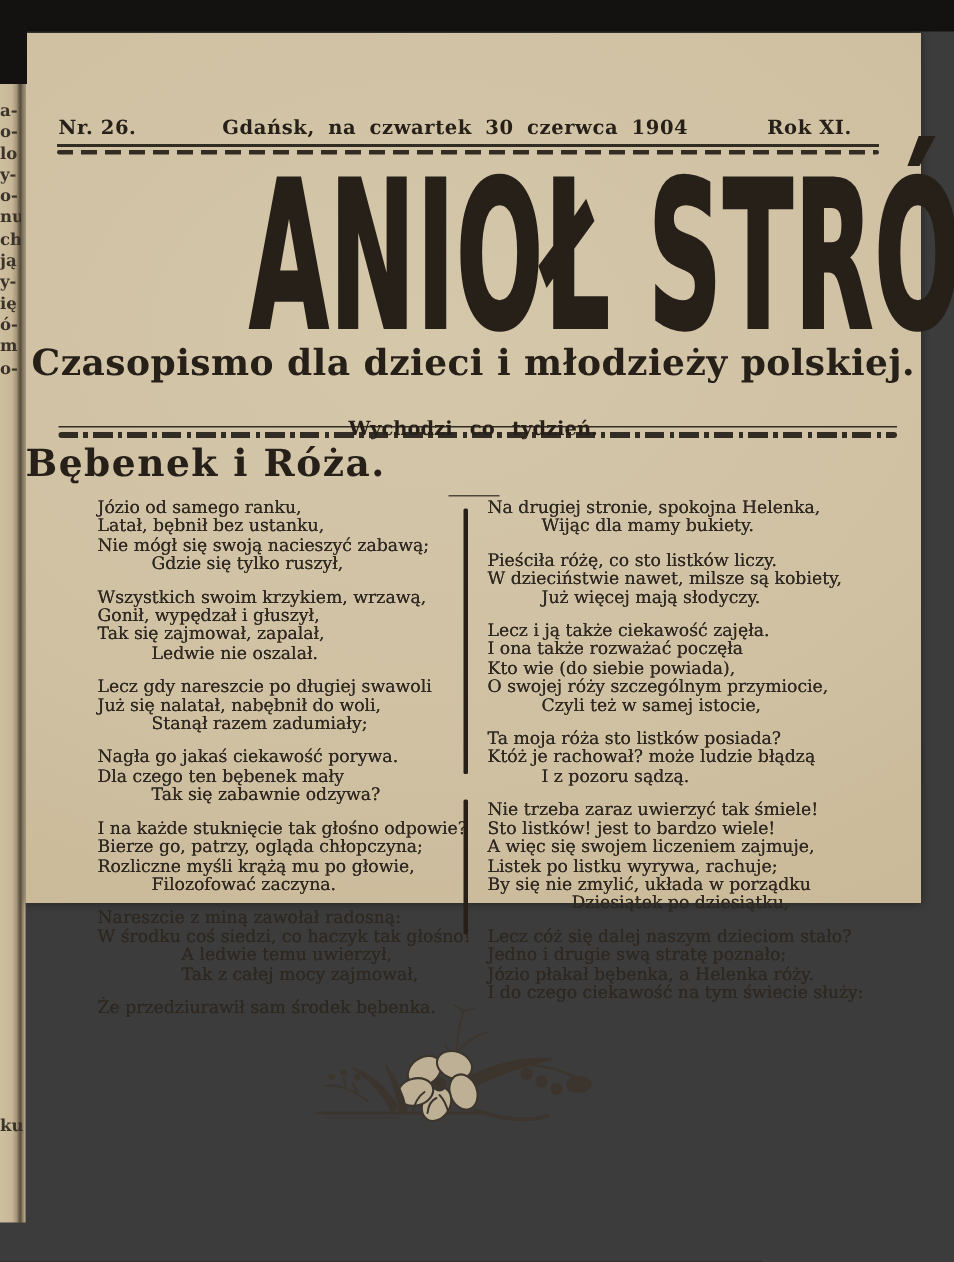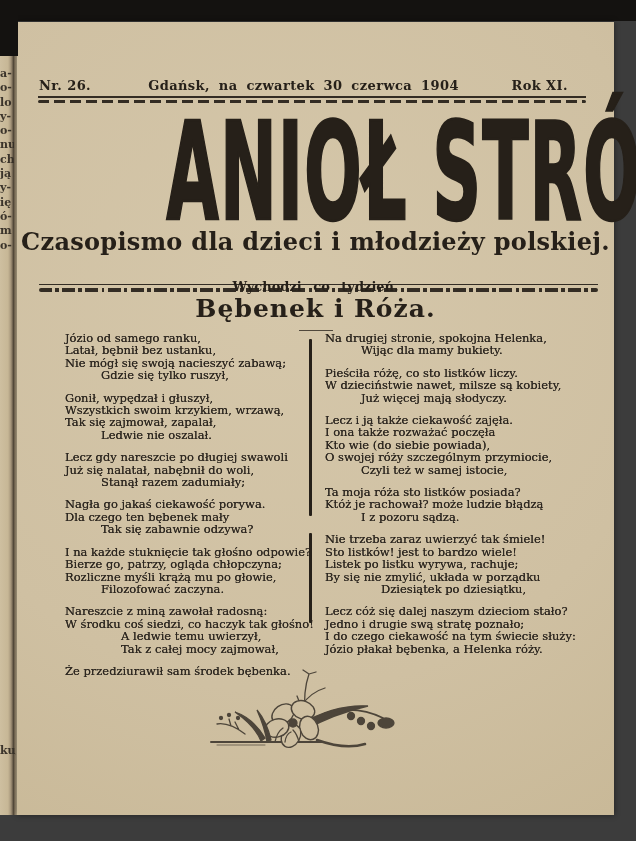--- a/index.html
+++ b/index.html
@@ -17,21 +17,21 @@
 
   
   .edge-strip{position:absolute;left:0;top:21px;width:17px;height:794px;
     background:linear-gradient(90deg,#cebfa0 0px,#c7b796 8px,#a5957a 11px,#584d3d 13.5px,#8a7b63 15px,#c3b494 17px);}
   .edge-frags{position:absolute;left:0;top:46px;width:14px;overflow:hidden;
     font:bold 11px/14.3px "DejaVu Serif", serif;color:#3a332a;text-align:left;white-space:nowrap}
   .edge-frag-bottom{position:absolute;left:0;top:723px;width:16px;overflow:hidden;
     font:bold 11px/13px "DejaVu Serif", serif;color:#3a332a;white-space:nowrap}
 
   
-  .page{position:absolute;left:17px;top:22px;width:597px;height:793px;
+  .page{position:absolute;left:17px;top:22px;width:597px;height:580px;
     background:radial-gradient(120% 90% at 45% 35%, #d5c7aa 0%, #cfc0a2 55%, #c9b998 85%, #bfae8c 100%);
     box-shadow:0 0 6px rgba(0,0,0,.45);color:var(--ink)}
 
   .page-header{position:absolute;top:56px;left:22px;right:46px;display:grid;
     grid-template-columns:1fr auto 1fr;align-items:baseline;
     font:bold 13px/15px "DejaVu Serif", serif;color:var(--ink-heavy);letter-spacing:.4px}
   .ph-left{text-align:left}
   .ph-center{text-align:center;word-spacing:4px}
   .ph-right{text-align:right}
 
@@ -48,21 +48,21 @@
   .subtitle{position:absolute;top:206px;left:0;right:0;text-align:center;
     font:bold 24px/28px "DejaVu Serif", serif;color:var(--ink-heavy);letter-spacing:.3px}
   .frequency{position:absolute;top:257px;left:0;right:0;text-align:center;
     font:bold 13px/15px "DejaVu Serif", serif;color:var(--ink-heavy);word-spacing:7px}
 
   .rule-dotdash{position:absolute;top:262px;left:22px;right:16px;height:10px;opacity:.92}
   .rule-dotdash::before{content:"";position:absolute;left:0;right:0;top:0;border-top:1.5px solid var(--ink-heavy)}
   .rule-dotdash::after{content:"";position:absolute;left:0;right:0;top:4px;height:3.5px;border-radius:2px;
     background:repeating-linear-gradient(90deg,var(--ink-heavy) 0 13px,transparent 13px 16.5px,var(--ink-heavy) 16.5px 19.5px,transparent 19.5px 23px)}
 
-  .article-title{position:absolute;top:272px;left:0;right:0;text-align:center;
+  .article-title{position:absolute;top:272px;left:0;right:0;
     font:bold 25px/29px "DejaVu Serif", serif;color:var(--ink-heavy);letter-spacing:1px}
   .title-dash{position:absolute;top:308px;left:50%;width:34px;margin-left:-17px;
     border-top:1.5px solid var(--ink);opacity:.8}
 
   .columns{position:absolute;top:310px;left:48px;right:6px;display:flex}
   .col{font:11.5px/12.4px "DejaVu Serif", serif;color:var(--ink);
     text-shadow:0 0 .4px currentColor}
   .col-left{width:244px;flex:none}
   .col-right{flex:1;margin-left:16px}
   .stanza{margin-bottom:10px}
@@ -124,22 +124,22 @@
 
     <div class="columns">
       <div class="col col-left">
           <div class="stanza">
             <div class="line ind0">Józio od samego ranku,</div>
             <div class="line ind0">Latał, bębnił bez ustanku,</div>
             <div class="line ind0">Nie mógł się swoją nacieszyć zabawą;</div>
             <div class="line ind1">Gdzie się tylko ruszył,</div>
           </div>
           <div class="stanza">
+            <div class="line ind0">Wszystkich swoim krzykiem, wrzawą,</div>
             <div class="line ind0">Gonił, wypędzał i głuszył,</div>
-            <div class="line ind0">Wszystkich swoim krzykiem, wrzawą,</div>
             <div class="line ind0">Tak się zajmował, zapalał,</div>
             <div class="line ind1">Ledwie nie oszalał.</div>
           </div>
           <div class="stanza">
             <div class="line ind0">Lecz gdy nareszcie po długiej swawoli</div>
             <div class="line ind0">Już się nalatał, nabębnił do woli,</div>
             <div class="line ind1">Stanął razem zadumiały;</div>
           </div>
           <div class="stanza">
             <div class="line ind0">Nagła go jakaś ciekawość porywa.</div>
@@ -180,29 +180,30 @@
             <div class="line ind1">Czyli też w samej istocie,</div>
           </div>
           <div class="stanza">
             <div class="line ind0">Ta moja róża sto listków posiada?</div>
             <div class="line ind0">Któż je rachował? może ludzie błądzą</div>
             <div class="line ind1">I z pozoru sądzą.</div>
           </div>
           <div class="stanza">
             <div class="line ind0">Nie trzeba zaraz uwierzyć tak śmiele!</div>
             <div class="line ind0">Sto listków! jest to bardzo wiele!</div>
+            <div class="line ind0">A więc się swojem liczeniem zajmuje,</div>
             <div class="line ind0">Listek po listku wyrywa, rachuje;</div>
             <div class="line ind0">By się nie zmylić, układa w porządku</div>
             <div class="line ind2">Dziesiątek po dziesiątku,</div>
           </div>
           <div class="stanza">
             <div class="line ind0">Lecz cóż się dalej naszym dzieciom stało?</div>
             <div class="line ind0">Jedno i drugie swą stratę poznało;</div>
+            <div class="line ind0">Józio płakał bębenka, a Helenka róży.</div>
             <div class="line ind0">I do czego ciekawość na tym świecie służy:</div>
-            <div class="line ind0">Józio płakał bębenka, a Helenka róży.</div>
           </div>
         </div>
     </div>
 
     <div class="col-rule">
       <span class="seg seg1"></span>
       <span class="seg seg2"></span>
     </div>
 
     <svg class="ornament" viewBox="0 0 200 85" width="200" height="85">

